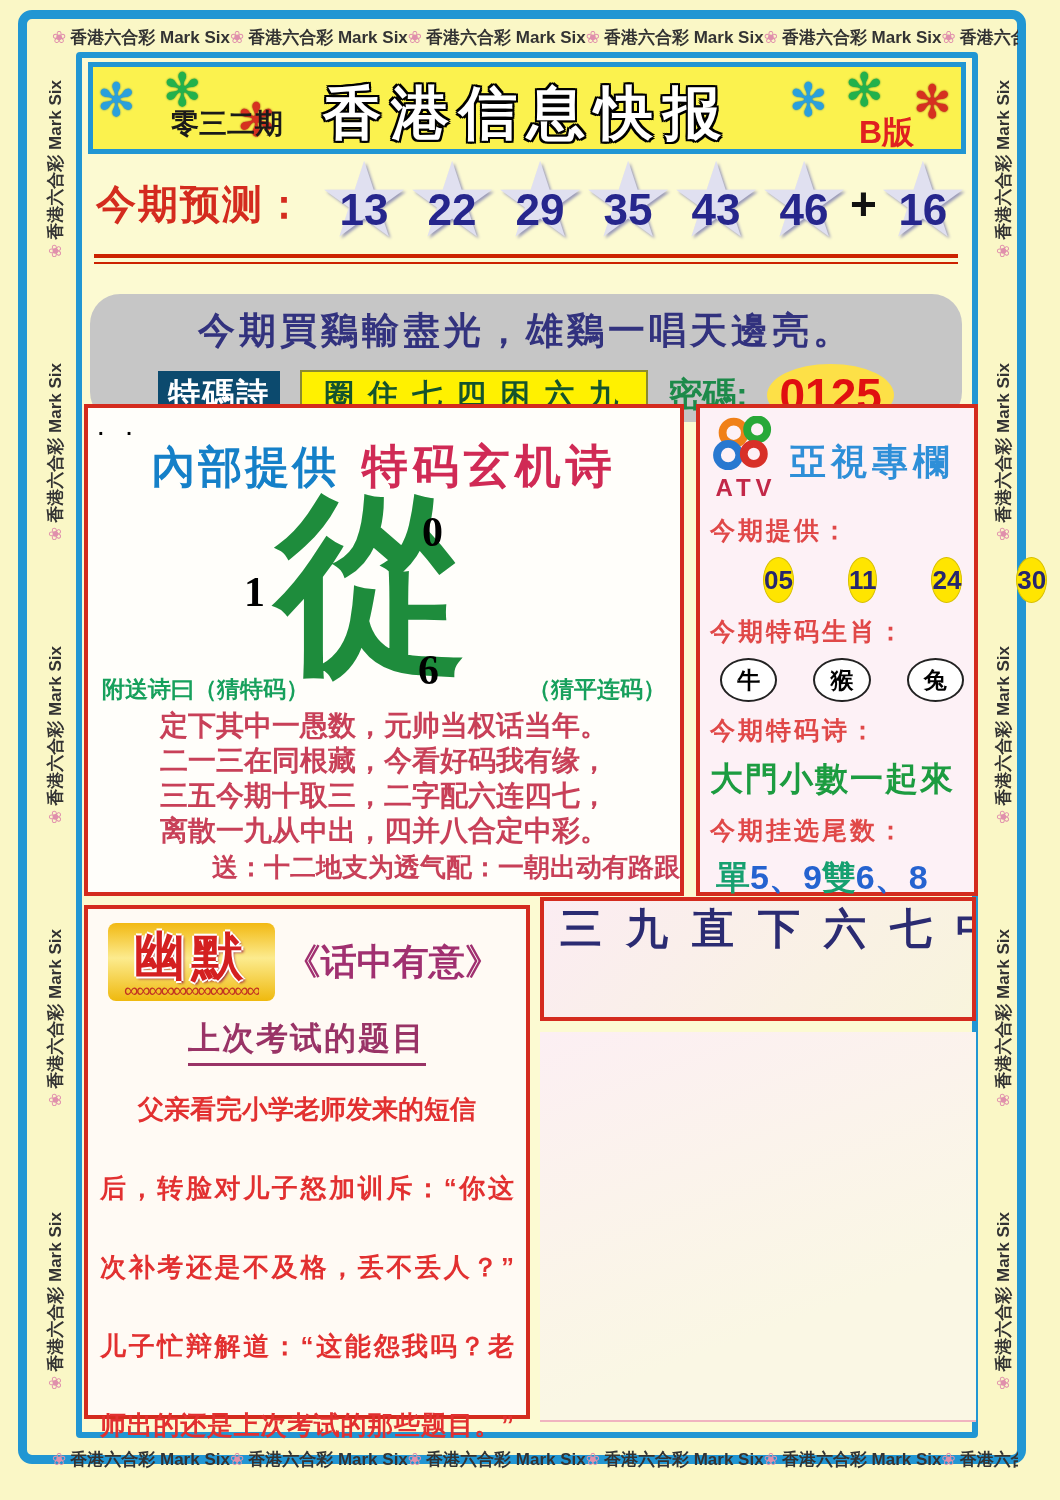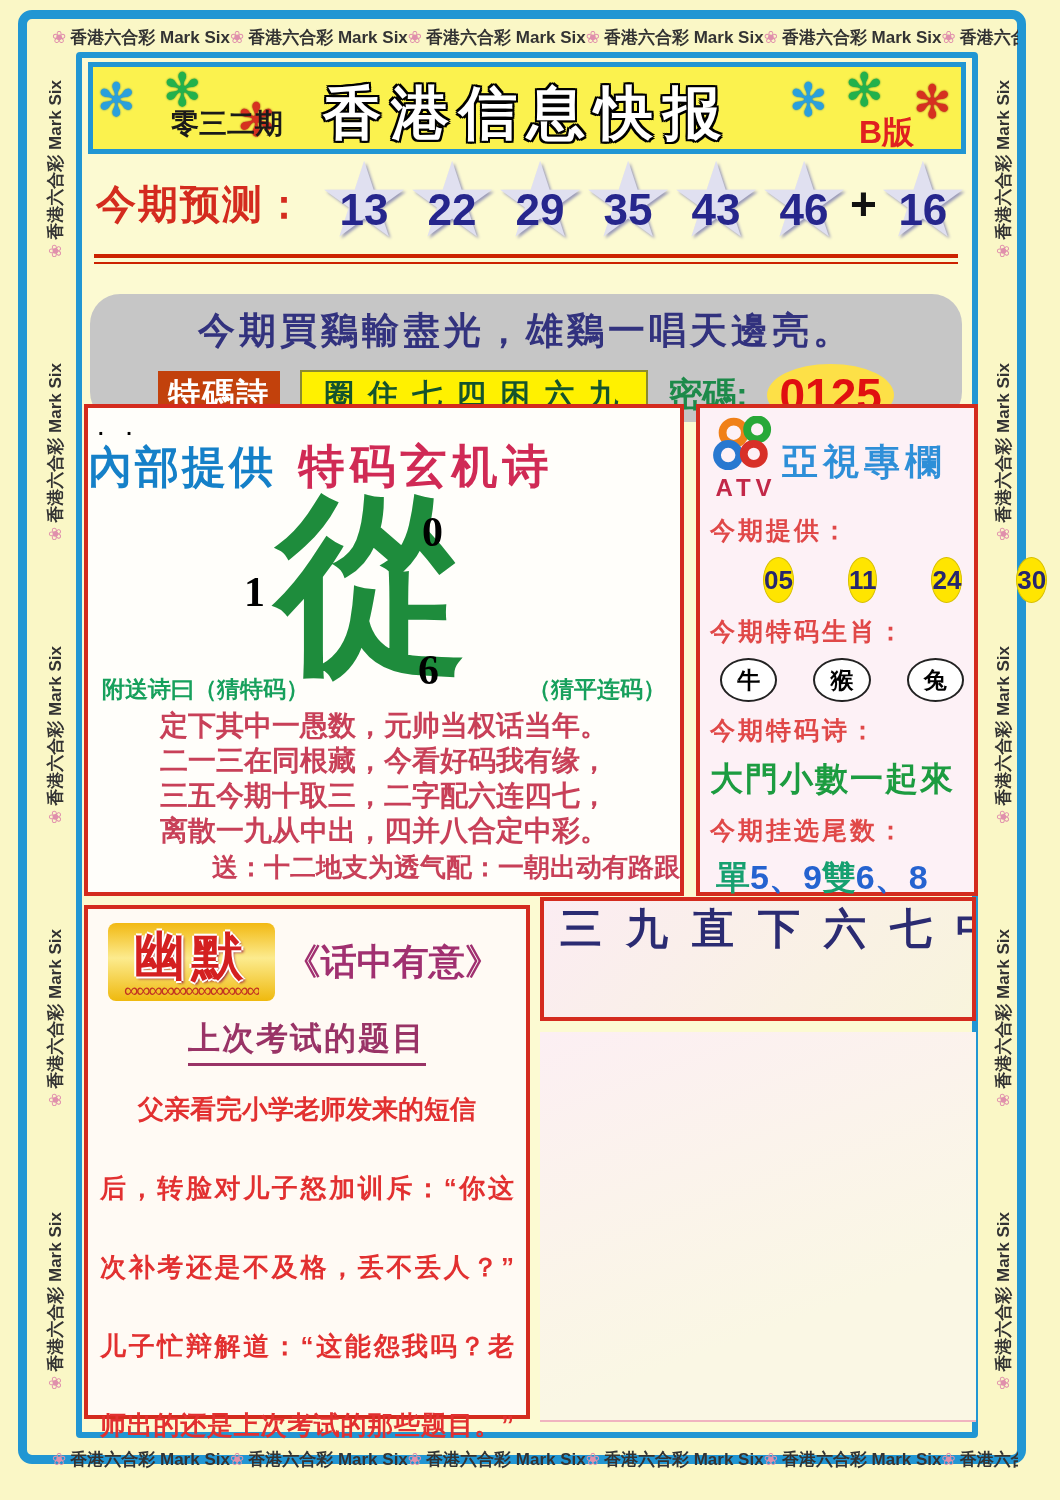--- a/index.html
+++ b/index.html
@@ -50,51 +50,51 @@
   .plus-sign{font-size:46px;font-weight:bold;color:#111;margin:0 -4px;}
   .red-line{position:absolute;left:12px;top:196px;width:864px;height:4px;
     border-top:4px solid #CC2200;border-bottom:2px solid #CC2200;}
 
   
   .notice-box{position:absolute;left:8px;top:212px;width:872px;height:128px;background:var(--gray-box);
     border-radius:30px;text-align:center;margin-top:24px;}
   .notice-line{margin-top:12px;font-size:37px;font-weight:bold;color:var(--navy);letter-spacing:4px;
     font-family:"Liberation Serif",serif;white-space:nowrap;}
   .notice-row2{display:flex;justify-content:center;align-items:center;gap:20px;margin-top:8px;}
-  .sp-tag{background:#c2410c;color:#fff;font-size:32px;font-weight:bold;padding:2px 10px;letter-spacing:2px;}
+  .sp-tag{background:#0c4a6e;color:#fff;font-size:32px;font-weight:bold;padding:2px 10px;letter-spacing:2px;}
   .sp-poem{background:#FFF100;border:2px solid #8A8A30;color:#14532d;font-size:30px;font-weight:bold;
     letter-spacing:14px;padding:3px 14px 3px 22px;font-family:"Liberation Serif",serif;}
   .pwd-label{color:#1D8A4A;font-size:34px;font-weight:bold;}
   .pwd-value{background:#fde047;border-radius:50%;color:#E01010;font-size:46px;font-weight:bold;padding:4px 12px;}
 
   
   .mystic-panel{position:absolute;left:2px;top:346px;width:600px;height:492px;box-sizing:border-box;
     border:4px solid var(--red-accent);background:#FFFEFA;}
   .panel-dots{position:absolute;left:10px;top:14px;font-size:20px;font-weight:bold;color:#000;letter-spacing:8px;}
-  .mystic-head{position:absolute;left:0;top:28px;width:100%;white-space:nowrap;}
+  .mystic-head{position:absolute;left:0;top:28px;width:100%;text-align:center;white-space:nowrap;}
   .head-blue{color:var(--blue-heading);font-size:44px;font-weight:bold;letter-spacing:3px;font-family:"Liberation Serif",serif;}
   .head-red{color:#D02A55;font-size:46px;font-weight:bold;letter-spacing:5px;font-family:"Liberation Serif",serif;margin-left:18px;}
   .big-char{position:absolute;left:188px;top:82px;font-size:192px;line-height:1;color:#1E8C3C;
     font-weight:bold;font-family:"Liberation Serif",serif;}
   .digit{position:absolute;font-size:42px;font-weight:bold;color:#000;font-family:"Liberation Serif",serif;}
   .digit-top{left:334px;top:100px;}
   .digit-left{left:156px;top:160px;}
   .digit-bottom{left:330px;top:238px;}
   .hint-row{position:absolute;left:0;top:266px;width:100%;display:flex;justify-content:space-between;
     box-sizing:border-box;padding:0 14px;color:var(--teal-green);font-size:23px;font-weight:bold;}
   .poem-block{position:absolute;left:0;top:300px;width:100%;text-align:center;}
   .poem-line{color:var(--poem-crimson);font-size:28px;font-weight:bold;line-height:35px;
     font-family:"Liberation Serif",serif;white-space:nowrap;}
   .mystic-footer{position:absolute;left:8px;top:442px;width:584px;display:flex;justify-content:flex-end;
     color:var(--poem-crimson);font-size:26px;font-weight:bold;font-family:"Liberation Serif",serif;white-space:nowrap;}
 
   
   .atv-panel{position:absolute;left:614px;top:346px;width:282px;height:492px;box-sizing:border-box;
     border:4px solid var(--red-accent);background:var(--pink-bg);padding:8px 10px;}
-  .atv-top{display:flex;align-items:flex-start;gap:0;}
+  .atv-top{display:flex;align-items:flex-start;gap:8px;}
   .atv-logo-block{display:flex;flex-direction:column;align-items:center;}
   .atv-logo-text{color:#C22848;font-size:24px;font-weight:bold;letter-spacing:5px;}
   .atv-title{color:var(--atv-blue);font-size:36px;font-weight:bold;letter-spacing:5px;margin-top:22px;
     font-family:"Liberation Serif",serif;white-space:nowrap;}
   .atv-label{color:var(--label-red);font-size:25px;font-weight:bold;letter-spacing:3px;margin-top:12px;
     font-family:"Liberation Serif",serif;}
   .ball-row{display:flex;gap:7px;margin:10px 0 2px 6px;}
   .ball{width:46px;height:44px;border-radius:50%;background:var(--circle-yellow);border:1px solid #D8C000;
     display:flex;align-items:center;justify-content:center;font-size:26px;font-weight:bold;color:#26266E;margin-left:47px;}
   .zodiac-row{display:flex;gap:36px;margin:10px 0 2px 10px;}

